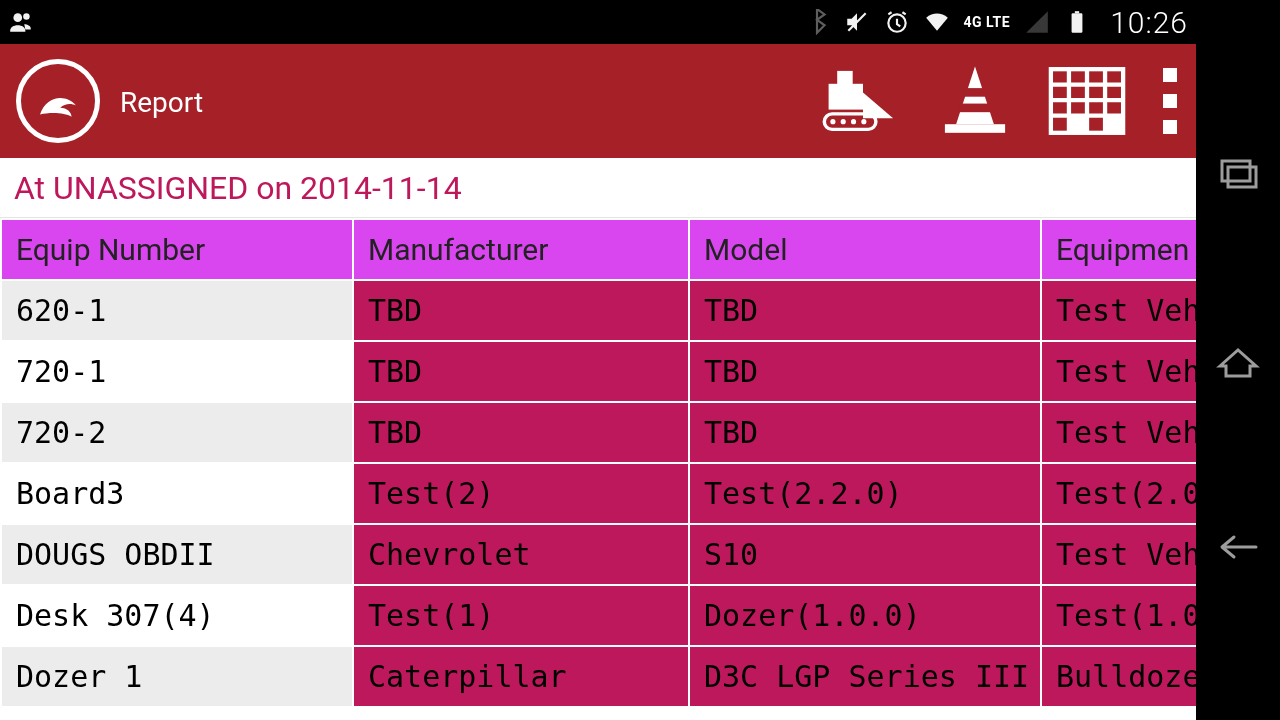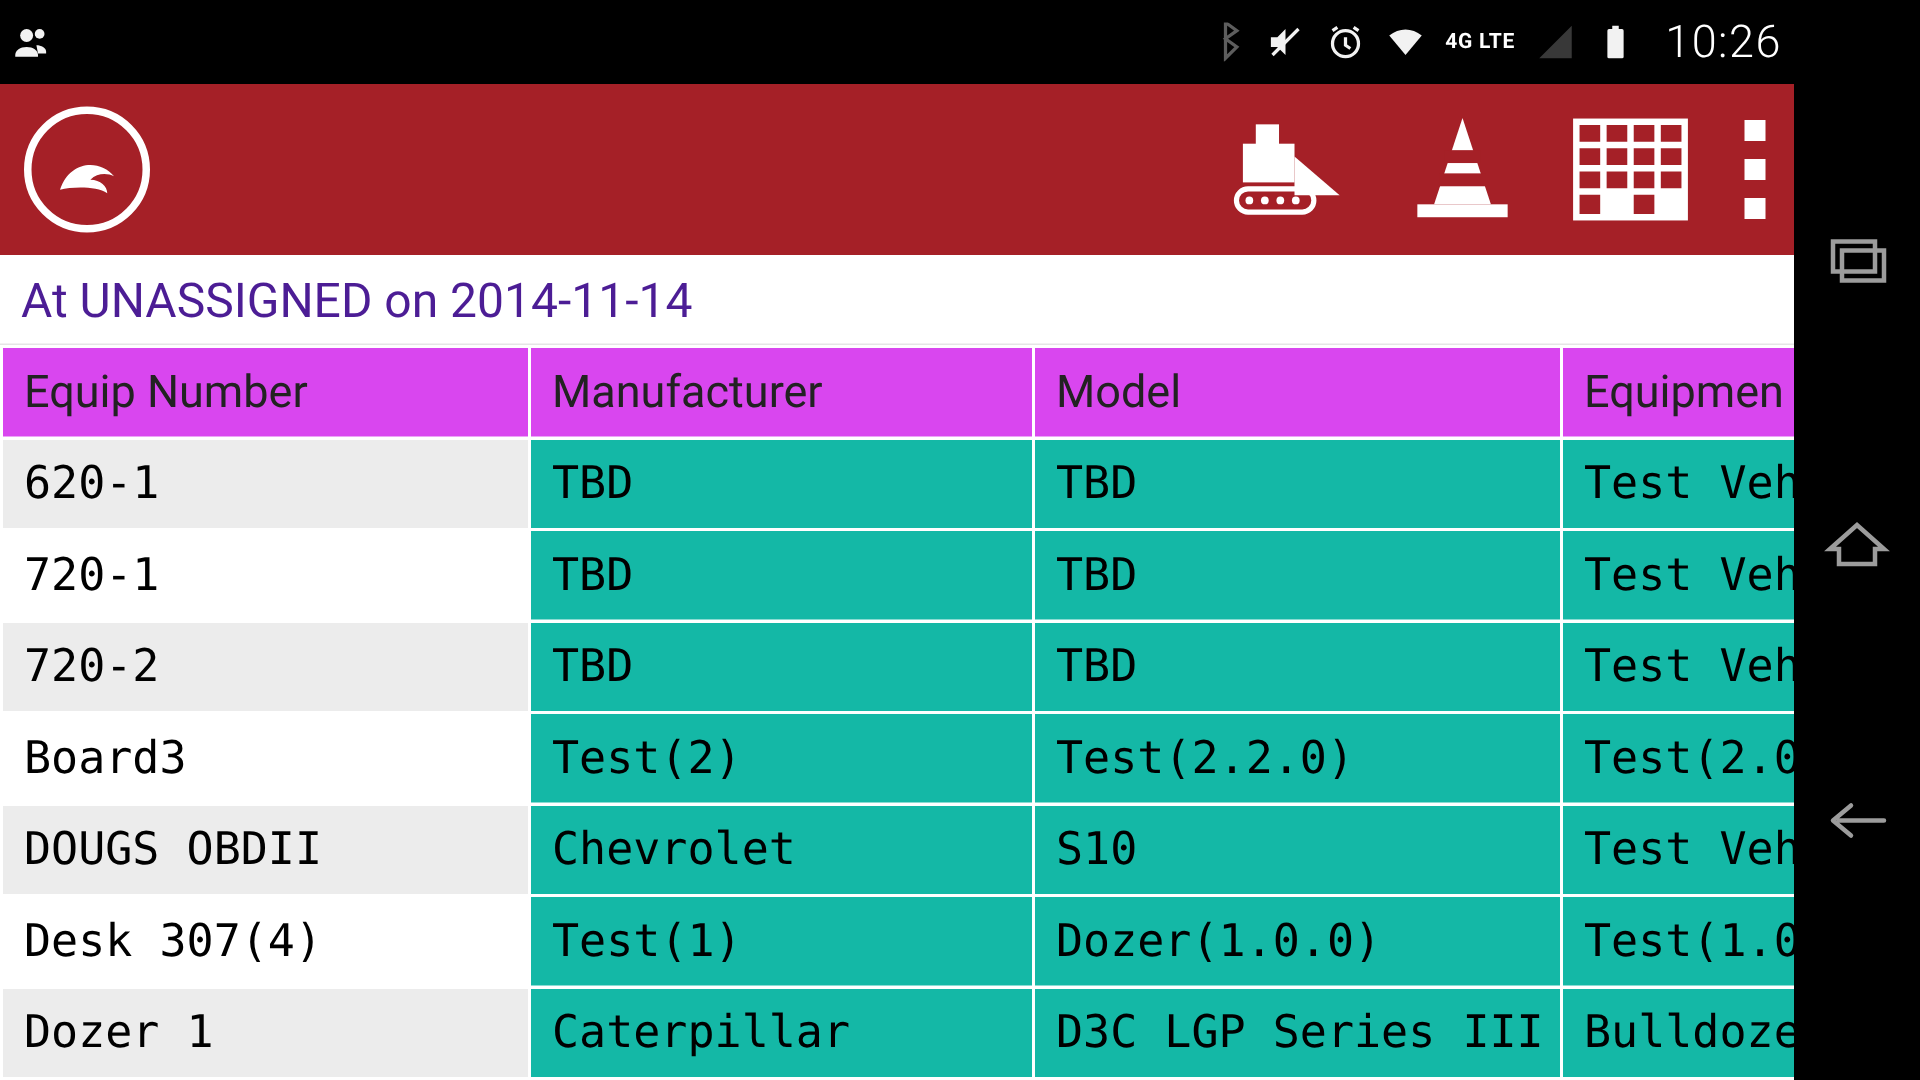--- a/index.html
+++ b/index.html
@@ -1,44 +1,44 @@
 <!DOCTYPE html>
 <html><head>
 <meta charset="utf-8">
 <style>
   * { margin: 0; padding: 0; box-sizing: border-box; }
   html, body { width: 1280px; height: 720px; overflow: hidden; font-family: Roboto, "Helvetica Neue", Arial, sans-serif; background: #000; }
   .screen { position: absolute; left: 0; top: 0; width: 1196px; height: 720px; background: #fff; }
   
-  .status-bar { height: 56px; background: #000; color: #fff; display: flex; align-items: center; padding: 0 8px; }
+  .status-bar { height: 44px; background: #000; color: #fff; display: flex; align-items: center; padding: 0 8px; }
   .status-left { display: flex; align-items: center; gap: 6px; }
   .status-right { margin-left: auto; display: flex; align-items: center; gap: 14px; }
   .status-icon { width: 26px; height: 26px; fill: #fff; opacity: 0.95; }
   .status-icon.dim { opacity: 0.55; }
   .status-time { font-size: 30px; font-weight: 300; letter-spacing: 1px; margin-left: 6px; text-align: right; }
   
   .app-header { height: 114px; background: #a52027; color: #fff; display: flex; align-items: center; padding: 0 12px 0 16px; gap: 20px; }
   .logo-wrap { width: 84px; height: 84px; border-radius: 50%; border: 5px solid #fff; display: flex; align-items: center; justify-content: center; flex-shrink: 0; }
   .logo-wrap svg { width: 54px; height: 54px; }
   .titles { display: flex; flex-direction: column; justify-content: center; flex: 1; }
   .title { font-size: 40px; font-weight: 700; line-height: 1.05; }
   .subtitle { font-size: 28px; font-weight: 400; margin-top: 2px; }
   .header-actions { display: flex; align-items: flex-end; gap: 26px; }
   .header-icon { width: 86px; height: 78px; display: flex; align-items: flex-end; justify-content: center; }
   .header-icon svg { width: 100%; height: 100%; }
   .overflow-dots { width: 28px; height: 78px; display: flex; flex-direction: column; align-items: center; justify-content: center; gap: 12px; }
   .overflow-dots span { width: 14px; height: 14px; background: #fff; }
   
-  .context-line { height: 60px; display: flex; align-items: center; padding: 0 14px; font-size: 32px; color: #4c1d95; background: #fff; border-bottom: 1px solid #e5e5e5; }
+  .context-line { height: 60px; display: flex; align-items: center; padding: 0 14px; font-size: 32px; color: #be185d; background: #fff; border-bottom: 1px solid #e5e5e5; }
   
   .table-wrap { height: calc(720px - 44px - 114px - 60px); overflow: hidden; }
   table { border-collapse: collapse; width: 1300px; table-layout: fixed; }
   th, td { text-align: left; padding: 12px 14px; font-size: 30px; font-weight: 400; border: 2px solid #fff; white-space: nowrap; overflow: hidden; font-family: Menlo, Consolas, "DejaVu Sans Mono", monospace; }
   th { background: #d946ef; color: #222; font-family: Roboto, "Helvetica Neue", Arial, sans-serif; }
-  td { background: #14b8a6; }
+  td { background: #be185d; }
   tr:nth-child(odd) td:first-child { background: #ececec; }
   tr:nth-child(even) td:first-child { background: #fff; }
   tr td:first-child { background: #ececec; }
   
   .col-equip { width: 352px; }
   .col-manu  { width: 336px; }
   .col-model { width: 352px; }
   .col-desc  { width: 260px; }
   
   .navbar { position: absolute; right: 0; top: 0; width: 84px; height: 720px; background: #000; display: flex; flex-direction: column; align-items: center; justify-content: space-around; padding: 80px 0; }
@@ -86,20 +86,21 @@
     </div>
   </div>
 
   <div class="app-header">
     <div class="logo-wrap">
       <svg viewBox="0 0 24 24">
           <path d="M4 18c3-9 12-9 16-4-2-1-5-1-7 1 3 0 5 2 5 4-3-2-10-2-14-1z" fill="#fff"></path>
         </svg>
     </div>
     <div class="titles">
+      <div class="subtitle">Report</div>
     </div>
     <div class="header-actions">
       <div class="header-icon">
         <svg viewBox="0 0 100 80">
             <rect x="10" y="20" width="40" height="30" fill="#fff"></rect>
             <rect x="20" y="5" width="18" height="18" fill="#fff"></rect>
             <path d="M50 30 L85 60 L50 60 Z" fill="#fff"></path>
             <rect x="5" y="55" width="60" height="18" rx="9" fill="none" stroke="#fff" stroke-width="4"></rect>
             <circle cx="15" cy="64" r="3" fill="#fff"></circle>
             <circle cx="27" cy="64" r="3" fill="#fff"></circle>

